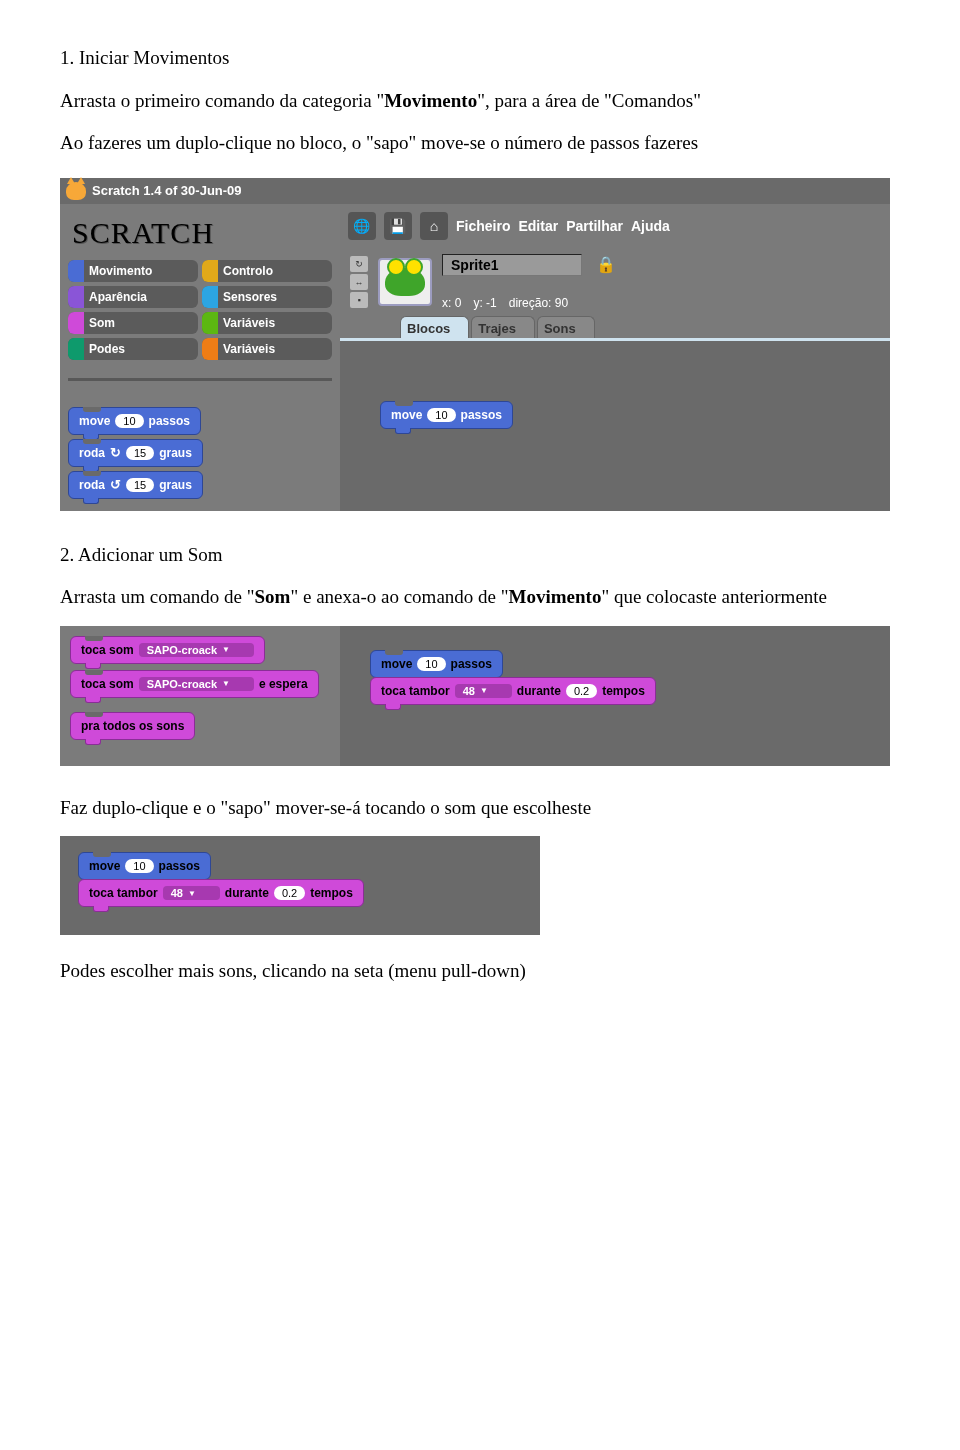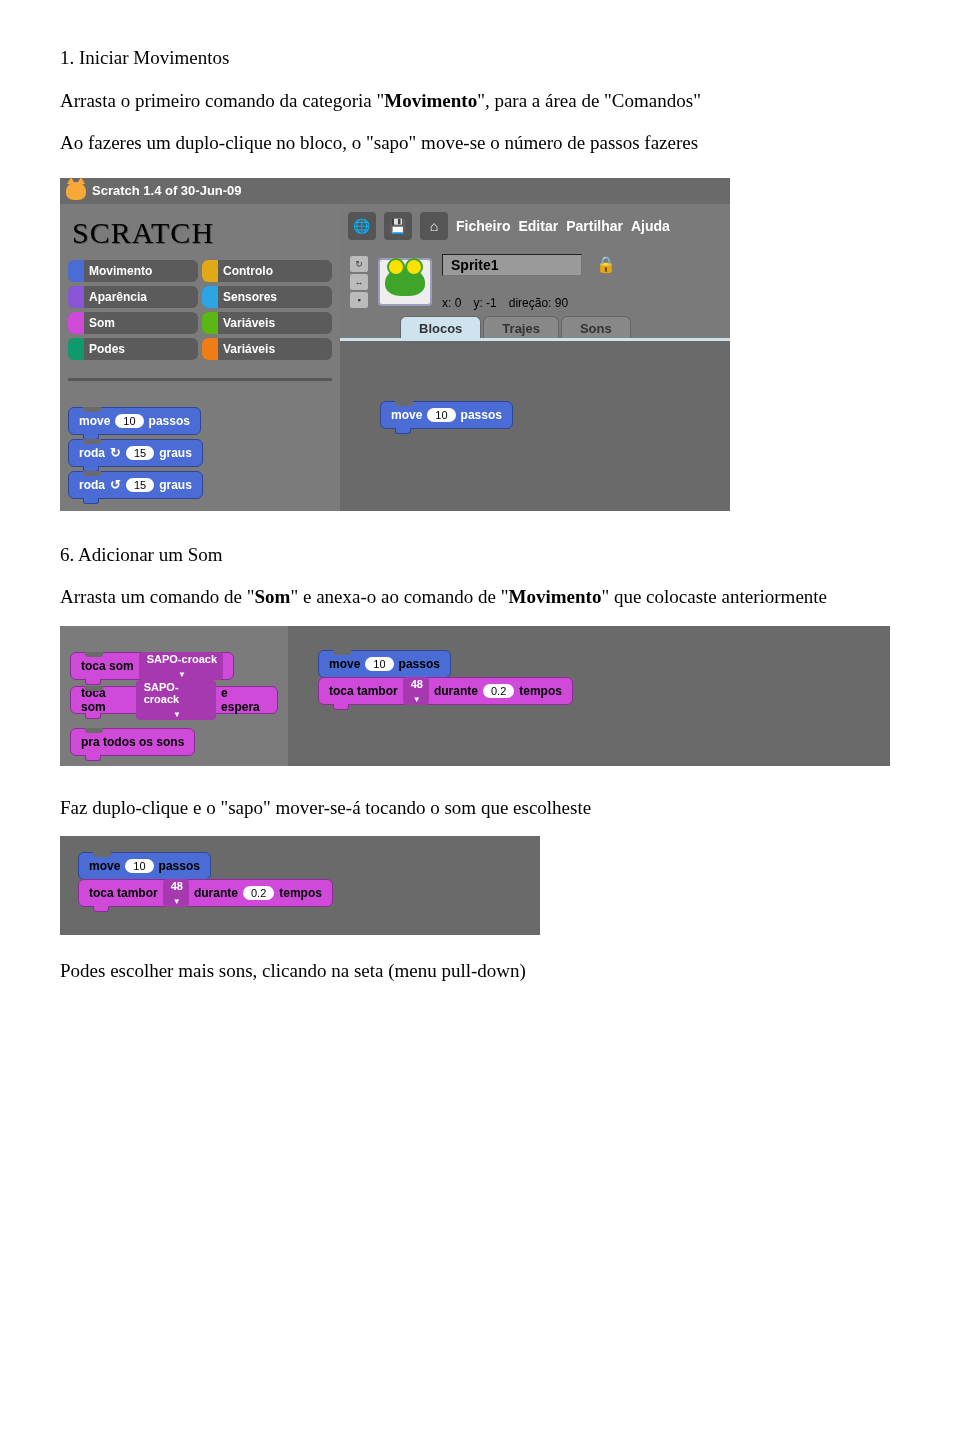--- a/index.html
+++ b/index.html
@@ -8,21 +8,21 @@
     font-family: "Times New Roman", serif;
     color: #000;
     width: 960px;
     padding: 30px 60px;
   }
   .doc-para { font-size: 19px; line-height: 1.5; margin: 14px 0; }
   .doc-para b { font-weight: bold; }
 
   
   .scratch-window {
-    width: 670px;
+    width: 830px;
     margin: 20px 0 30px 0;
     font-family: Verdana, Arial, sans-serif;
     color: #fff;
   }
   .titlebar {
     background: #6a6a6a;
     padding: 4px 6px;
     font-size: 13px;
     font-weight: bold;
     display: flex;
@@ -125,26 +125,25 @@
     border-radius: 10px;
     padding: 1px 8px;
     font-size: 11px;
     font-weight: normal;
     font-family: Verdana, sans-serif;
   }
   .dd-pill {
     background: #a739b0;
     color: #fff;
     border-radius: 4px;
-    padding: 1px 6px 1px 8px;
+    padding: 1px 24px 1px 8px;
     font-size: 11px;
     display: inline-flex;
     align-items: center;
     gap: 5px;
-    flex-direction: column;
   }
   .dd-pill .tri { font-size: 8px; }
   .rot-icon { font-size: 13px; }
 
   
   .sc-right {
     flex: 1;
     background: #7a7a7a;
     display: flex;
     flex-direction: column;
@@ -205,32 +204,32 @@
   .frog::after { right: 2px; }
   .sprite-name-field {
     background: #9a9a9a;
     border: 1px inset #777;
     padding: 2px 8px;
     font-size: 14px;
     font-weight: bold;
     color: #000;
     width: 140px;
   }
-  .sprite-coords { font-size: 12px; color: #000000; display: flex; gap: 12px; }
+  .sprite-coords { font-size: 12px; color: #ffffff; display: flex; gap: 12px; }
   .lock-ic { color: #555; font-size: 16px; margin-left: 8px; }
 
   .tab-row {
     display: flex;
     gap: 0;
     padding-left: 60px;
     background: #7a7a7a;
   }
   .tab {
     background: #888;
-    padding: 4px 18px 2px 18px;
+    padding: 4px 18px 2px 6px;
     font-size: 13px;
     font-weight: bold;
     color: #333;
     border-radius: 6px 6px 0 0;
     border: 1px solid #666;
     border-bottom: none;
     margin-right: 2px;
   }
   .tab.active { background: #cfe3ef; color: #333; }
 
@@ -247,24 +246,24 @@
   
   .panel {
     display: flex;
     width: 830px;
     background: #6a6a6a;
     margin: 14px 0 8px 0;
     font-family: Verdana, sans-serif;
     min-height: 140px;
   }
   .panel-left {
-    width: 228px;
+    width: 280px;
     background: #7b7b7b;
     padding: 10px;
-    display: flex; flex-direction: column; gap: 6px; justify-content: flex-end;
+    display: flex; flex-direction: column; gap: 6px;
   }
   .panel-right {
     flex:1;
     background: #6a6a6a;
     padding: 24px 10px 10px 30px;
   }
   .stack { display: inline-flex; flex-direction: column; }
   .stack .block { margin-top: -1px; }
   .stack .block:first-child { margin-top: 0; }
 
@@ -398,21 +397,21 @@
           <span>move</span>
           <span class="num-pill">10</span>
           <span>passos</span>
           <span class="notch"></span>
         </div>
       </div>
     </div>
   </div>
 </div>
 
-<p class="doc-para">6. Adicionar um Som</p>
+<p class="doc-para">2. Adicionar um Som</p>
 <p class="doc-para">
   <span>Arrasta um comando de "</span><b>Som</b><span>" e anexa-o ao comando de "</span><b>Movimento</b><span>" que colocaste anteriormente</span>
 </p>
 
 <div class="panel">
   <div class="panel-left">
     <div class="block sound">
       <span class="notch-top"></span>
       <span>toca som</span>
       <span class="dd-pill">

